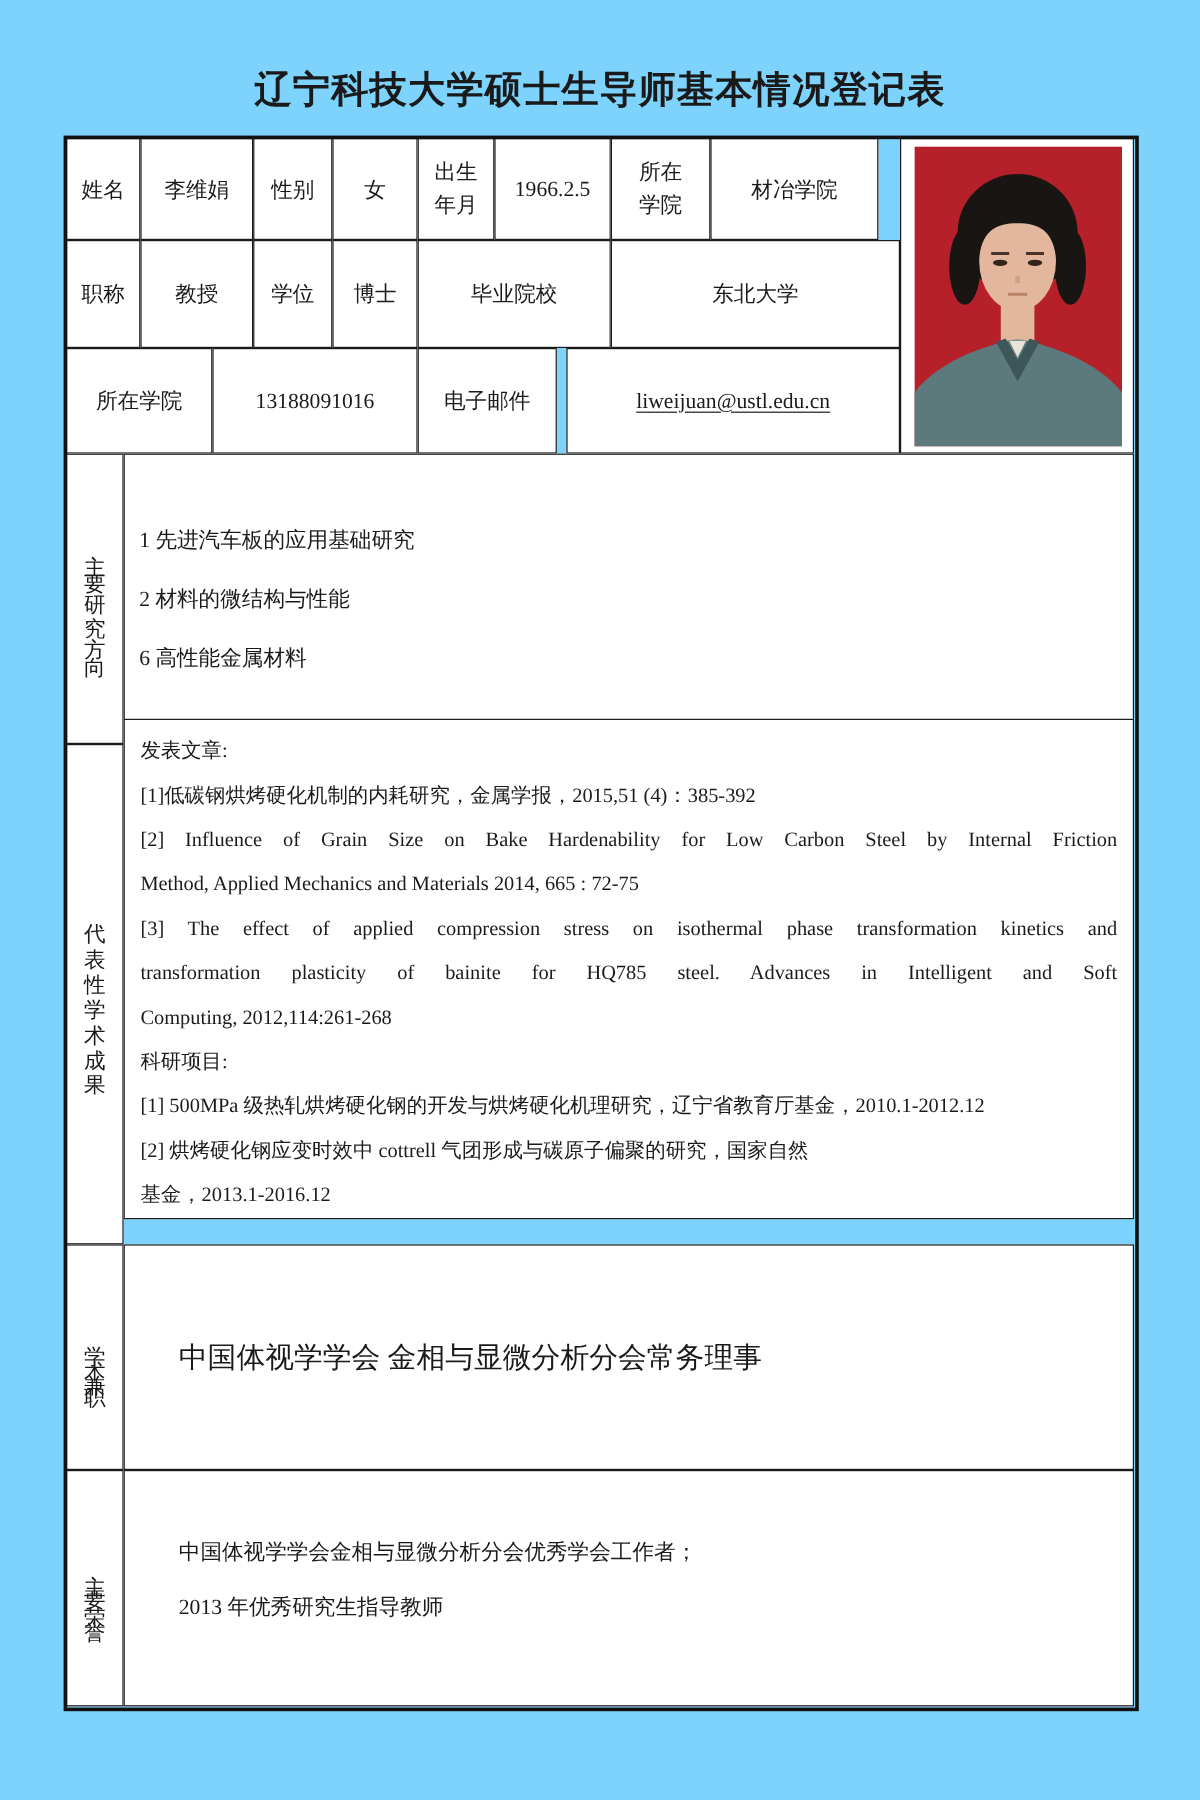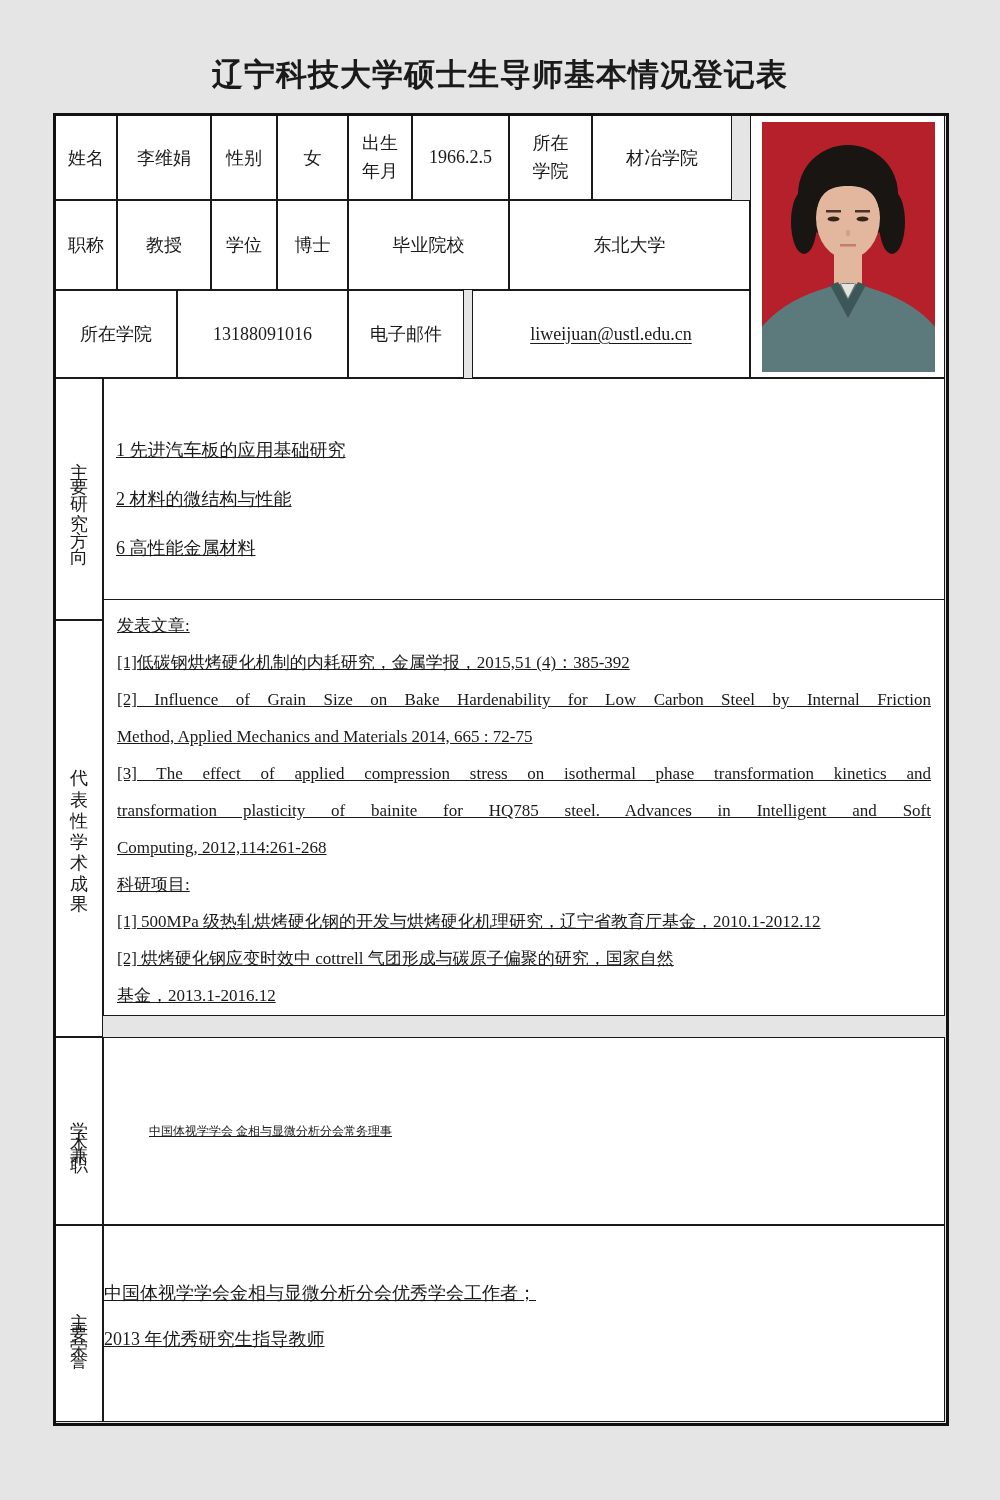--- a/index.html
+++ b/index.html
@@ -2,21 +2,21 @@
 <html><head>
 <meta charset="utf-8">
 <style>
   html,body { margin:0; padding:0; background:#ffffff; }
   body {
     width:1000px; height:1500px; position:relative;
     font-family:"Liberation Serif","DejaVu Serif",serif;
     color:#1a1a1a;
     -webkit-font-smoothing:antialiased;
   }
-  .sheet { position:absolute; inset:0; background:#e5e5e5; }
+  .sheet { position:absolute; inset:0; background:#7dd3fc; }
 
   .page-title {
     position:absolute; top:54px; left:0; width:1000px;
     text-align:center; font-size:31px; font-weight:bold; letter-spacing:1px;
   }
 
   .form { position:absolute; left:55px; top:115px; width:890px; height:1307px; }
   .outer-border {
     position:absolute; left:-2px; top:-2px; width:890px; height:1307px;
     border:3px solid #111; pointer-events:none;
@@ -31,26 +31,26 @@
 
   
   .vcell { flex-direction:column; }
   .vtext { writing-mode:vertical-lr; text-orientation:upright; font-size:18px; }
   .vs-research   { letter-spacing:17px; }
   .vs-achieve    { letter-spacing:21px; }
   .vs-affil      { letter-spacing:12px; }
   .vs-honor      { letter-spacing:13px; }
 
   
-  .content { align-items:stretch; justify-content:flex-start; text-align:left; flex-direction:column;text-decoration:underline; }
+  .content { align-items:stretch; justify-content:flex-start; text-align:left; flex-direction:column; }
   .research-content { justify-content:center; padding-left:12px; font-size:18px; line-height:49px; }
   .achieve-content  { padding:7px 13px 0 13px; font-size:17px; line-height:37px; }
   .achieve-content .justify { text-align:justify; text-align-last:justify; }
-  .affil-content  { justify-content:center; padding-left:45px; font-size:12px; }
-  .honor-content  { padding-top:44px; font-size:18px; line-height:46px; }
+  .affil-content  { justify-content:center; padding-left:45px; font-size:24px; }
+  .honor-content  { padding-top:44px; padding-left:45px; font-size:18px; line-height:46px; }
 
   .photo-cell { padding:0; }
   .photo-frame { position:absolute; left:11px; top:6px; width:173px; height:250px; }
 </style>
 </head>
 <body>
 
 <div class="sheet">
 
   <div class="page-title">辽宁科技大学硕士生导师基本情况登记表</div>

